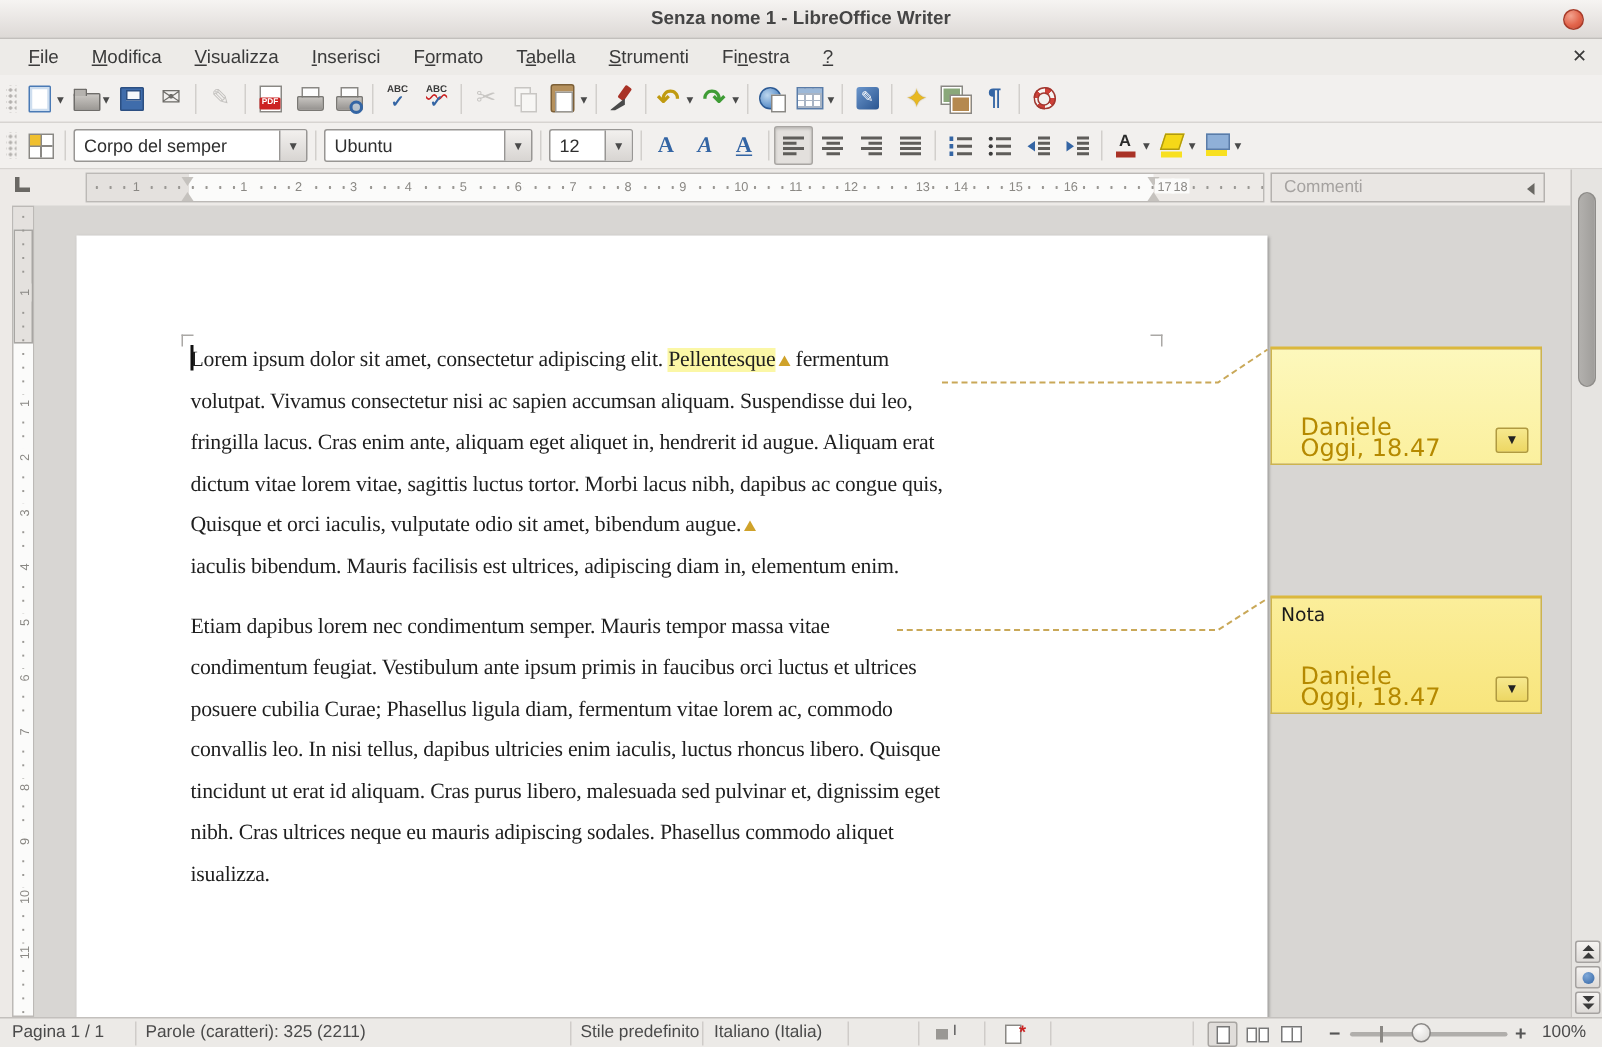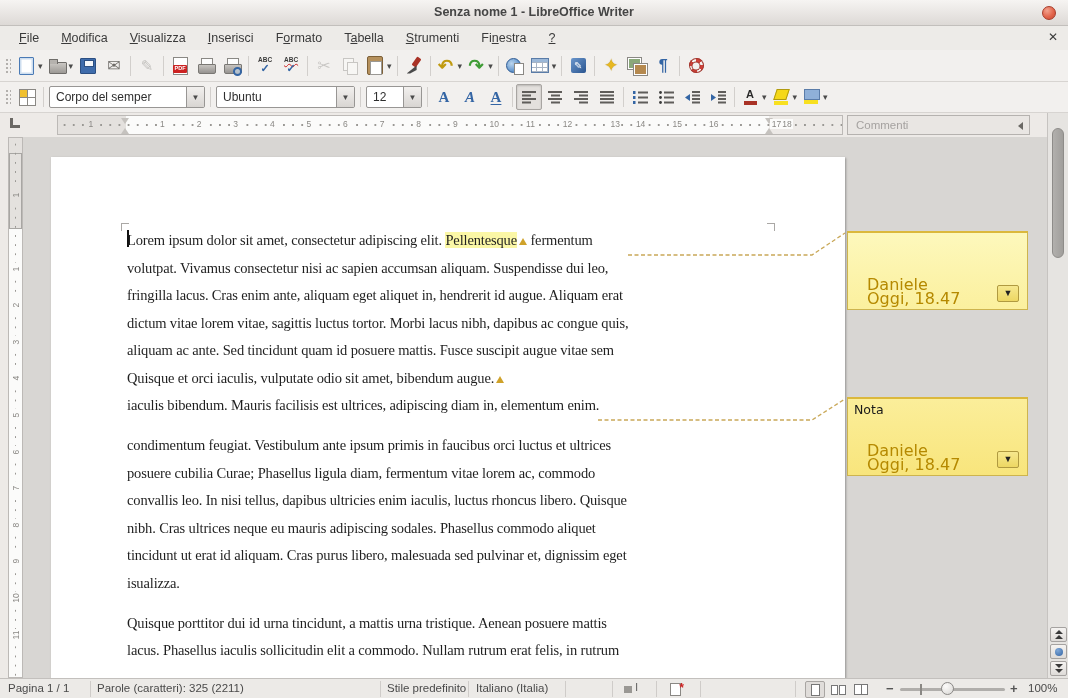--- a/index.html
+++ b/index.html
@@ -550,35 +550,31 @@
   <div class="page">
     <div class="cornermark cm-tl"></div>
     <div class="cornermark cm-tr"></div>
     <div class="caret"></div>
     <div class="textarea" id="doc-text">
         <div class="para">
           <div class="line">Lorem ipsum dolor sit amet, consectetur adipiscing elit. <span class="hl">Pellentesque</span><span class="anchor-tri"></span> fermentum</div>
           <div class="line">volutpat. Vivamus consectetur nisi ac sapien accumsan aliquam. Suspendisse dui leo,</div>
           <div class="line">fringilla lacus. Cras enim ante, aliquam eget aliquet in, hendrerit id augue. Aliquam erat</div>
           <div class="line">dictum vitae lorem vitae, sagittis luctus tortor. Morbi lacus nibh, dapibus ac congue quis,</div>
-          <div class="line">aliquam ac ante. Sed tincidunt quam id posuere mattis. Fusce suscipit augue vitae sem</div>
           <div class="line">Quisque et orci iaculis, vulputate odio sit amet, bibendum augue.<span class="anchor-tri"></span></div>
           <div class="line">iaculis bibendum. Mauris facilisis est ultrices, adipiscing diam in, elementum enim.</div>
         </div>
         <div class="para">
+          <div class="line">Etiam dapibus lorem nec condimentum semper. Mauris tempor massa vitae</div>
           <div class="line">condimentum feugiat. Vestibulum ante ipsum primis in faucibus orci luctus et ultrices</div>
           <div class="line">posuere cubilia Curae; Phasellus ligula diam, fermentum vitae lorem ac, commodo</div>
           <div class="line">convallis leo. In nisi tellus, dapibus ultricies enim iaculis, luctus rhoncus libero. Quisque</div>
+          <div class="line">tincidunt ut erat id aliquam. Cras purus libero, malesuada sed pulvinar et, dignissim eget</div>
           <div class="line">nibh. Cras ultrices neque eu mauris adipiscing sodales. Phasellus commodo aliquet</div>
-          <div class="line">tincidunt ut erat id aliquam. Cras purus libero, malesuada sed pulvinar et, dignissim eget</div>
           <div class="line">isualizza.</div>
-        </div>
-        <div class="para">
-          <div class="line">Quisque porttitor dui id urna tincidunt, a mattis urna tristique. Aenean posuere mattis</div>
-          <div class="line">lacus. Phasellus iaculis sollicitudin elit a commodo. Nullam rutrum erat felis, in rutrum</div>
         </div>
       </div>
   </div>
 
   <svg class="connectors">
     <polyline points="605,118 789,118 822,96" fill="none" stroke="#c9a858" stroke-width="1.3" stroke-dasharray="4 2.5"></polyline>
     <polyline points="575,283 789,283 822,262" fill="none" stroke="#c9a858" stroke-width="1.3" stroke-dasharray="4 2.5"></polyline>
   </svg>
 
   <div class="note note1">

